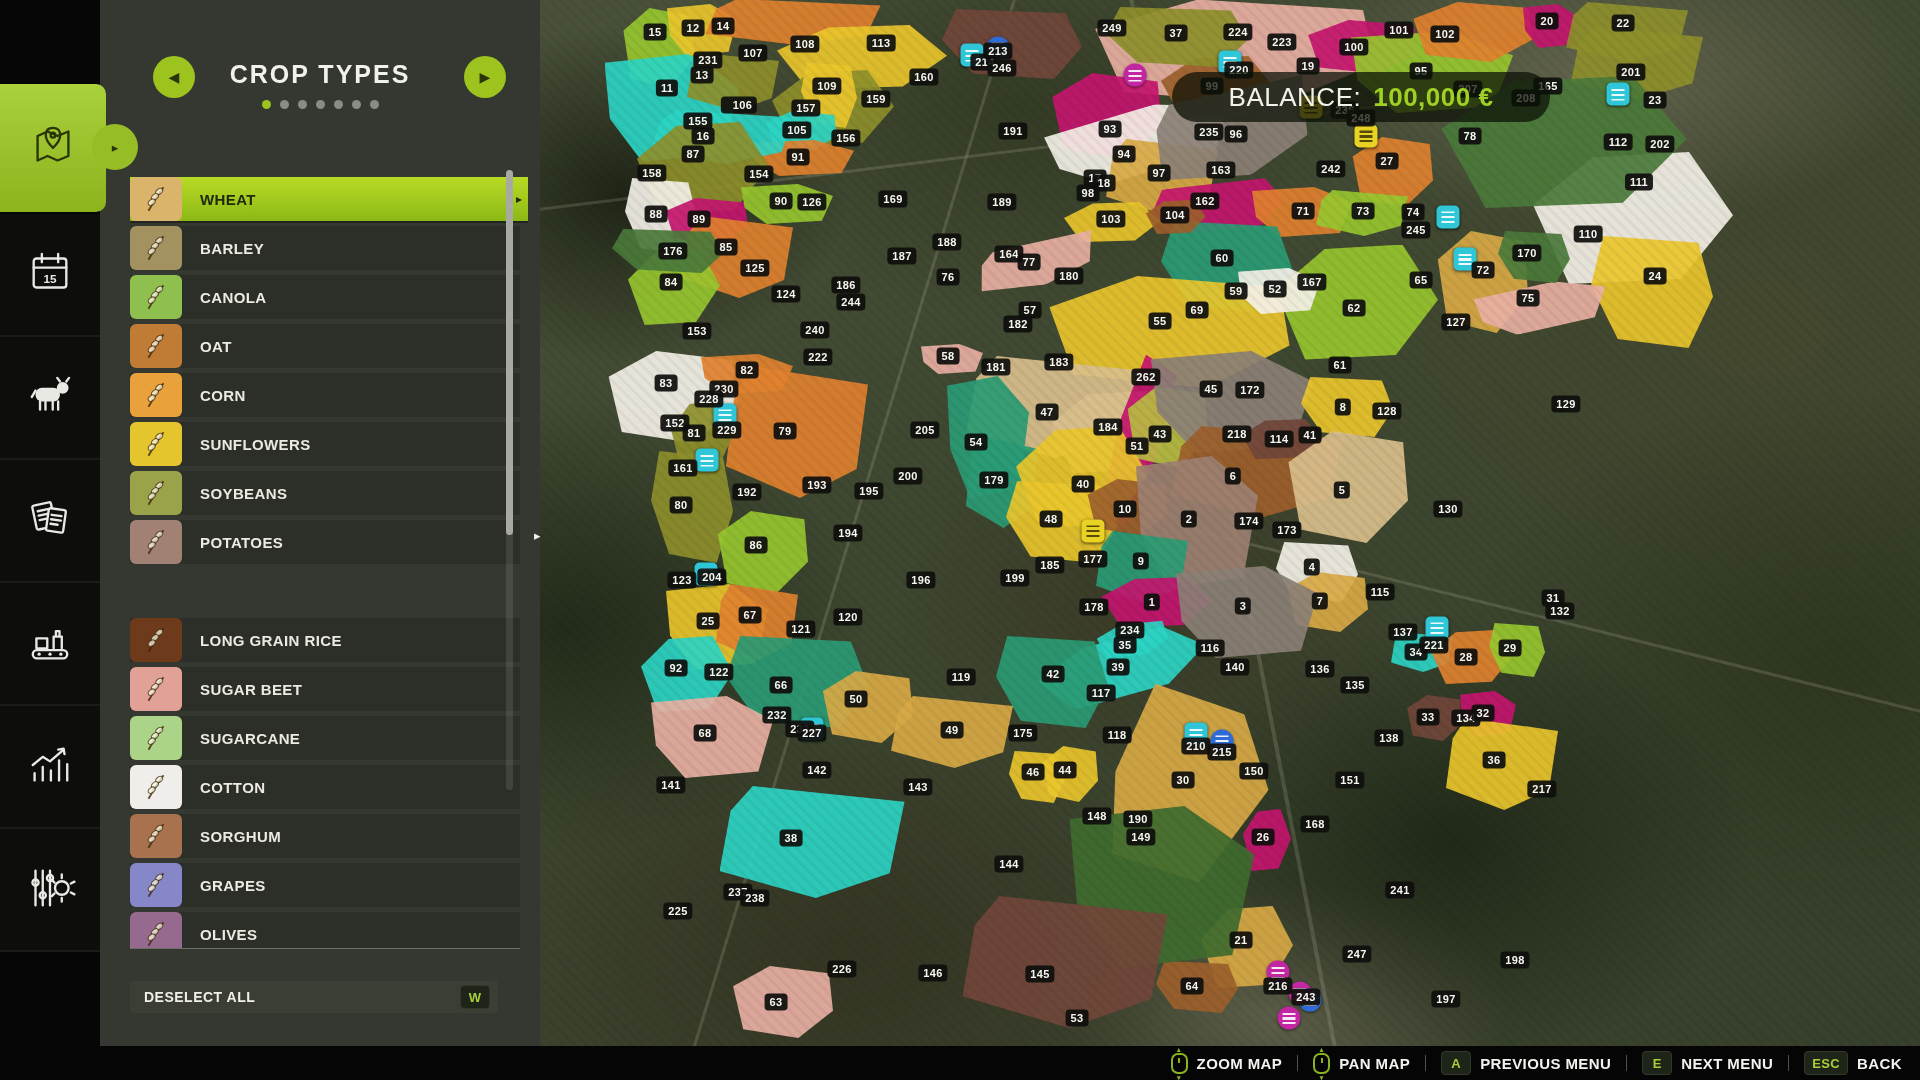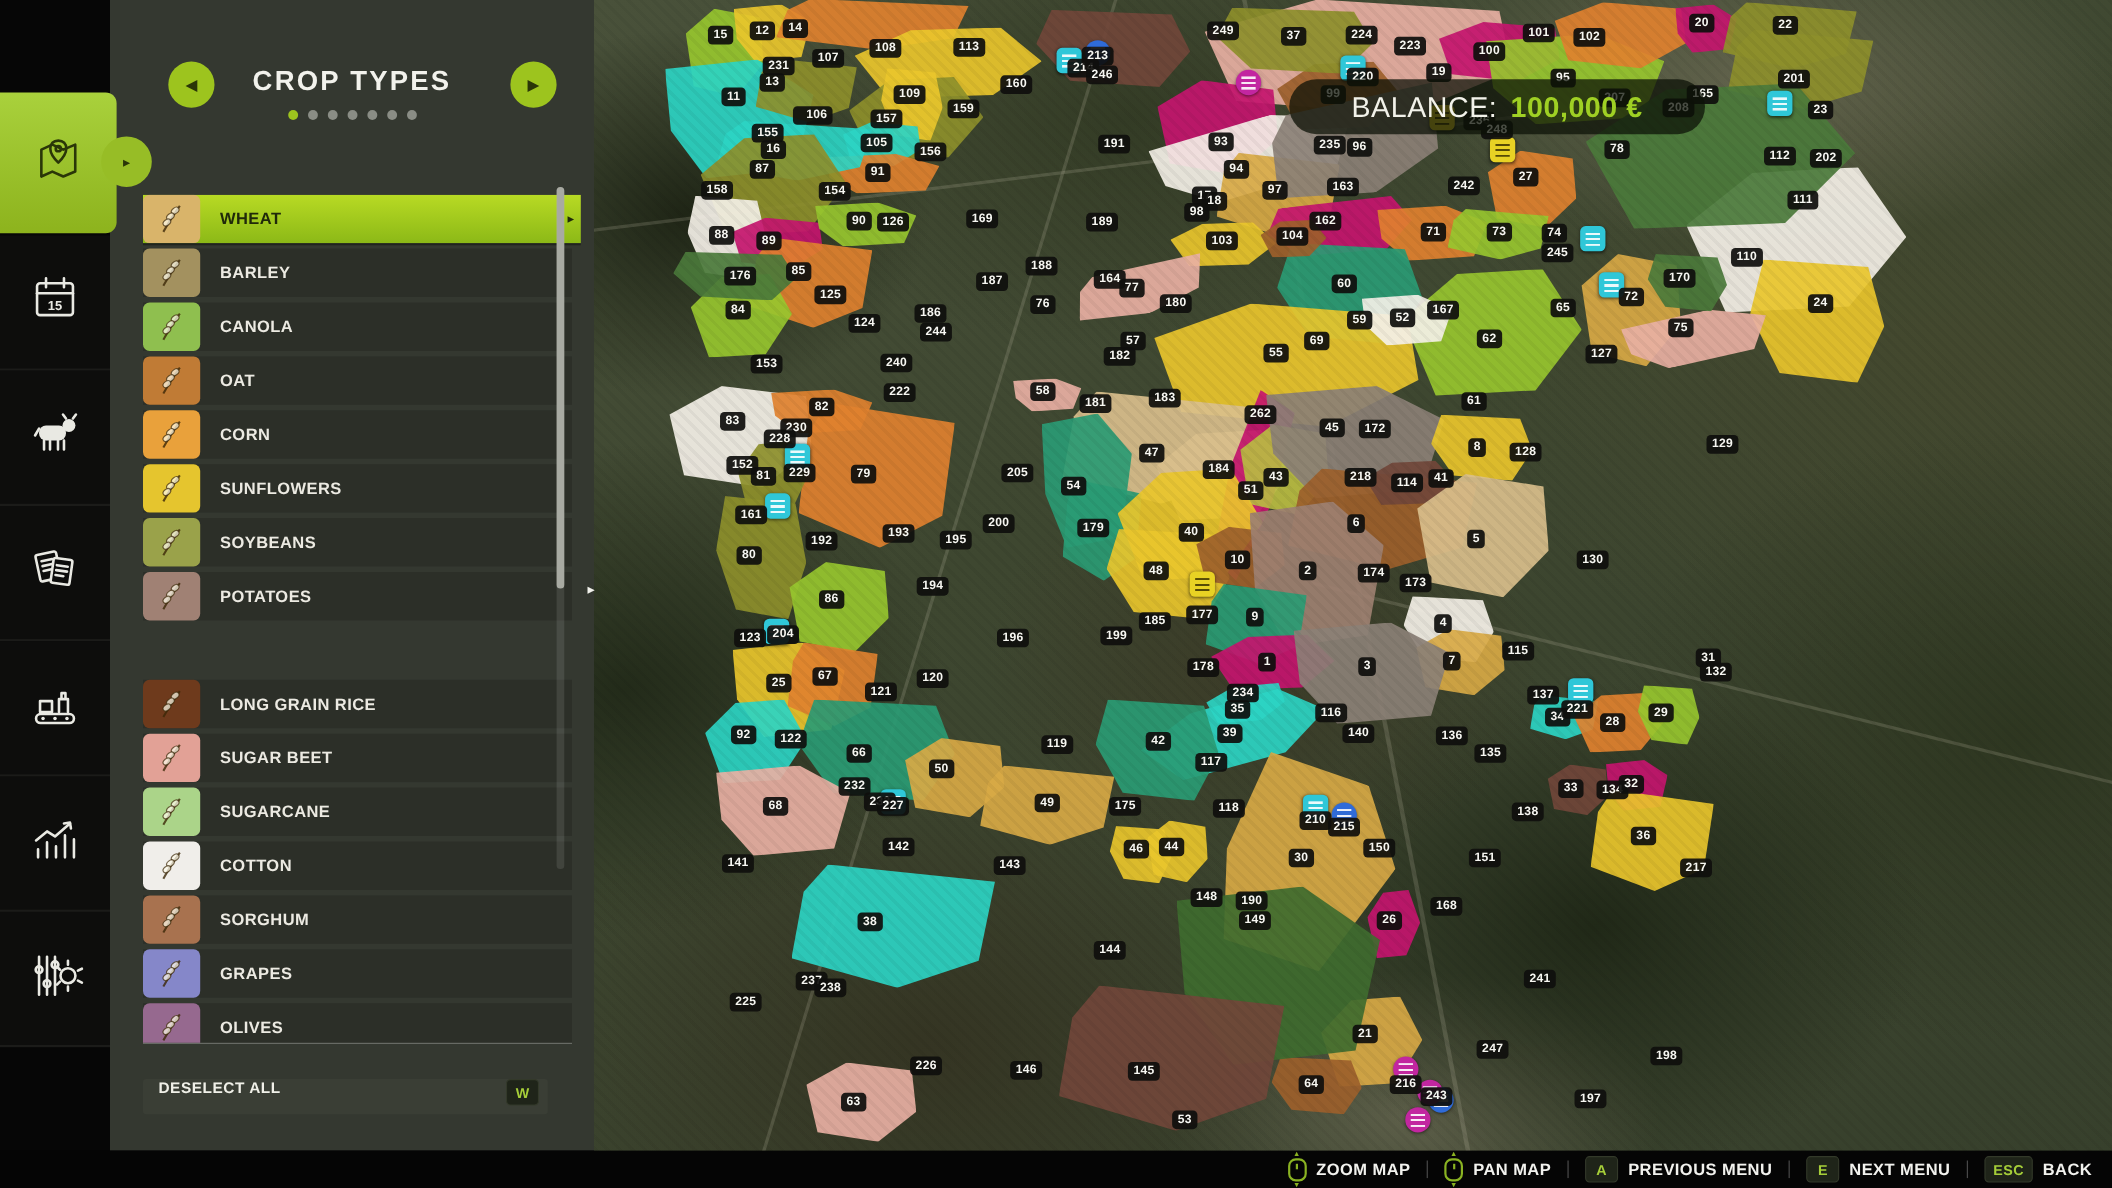--- a/index.html
+++ b/index.html
@@ -79,21 +79,21 @@
     align-items:center;justify-content:center;}
   .crop-label{margin-left:18px;color:#eceae2;font-size:15px;font-weight:700;letter-spacing:.4px;}
   .crop-row.selected{width:398px;background:linear-gradient(180deg,#b8da24,#8cb917);
     box-shadow:0 2px 0 rgba(0,0,0,.35);}
   .crop-row.selected .crop-label{color:#20290a;}
   .sel-arrow{position:absolute;right:6px;color:#20290a;font-size:12px;}
 
   #list-sep{position:absolute;left:30px;top:948px;width:390px;height:1px;
     background:rgba(255,255,255,.28);}
   #deselect{position:absolute;left:30px;top:981px;width:368px;height:32px;background:#3a3e35;
-    border-radius:3px;display:flex;align-items:flex-start;cursor:pointer;}
+    border-radius:3px;display:flex;align-items:center;cursor:pointer;}
   #deselect .dlabel{margin-left:14px;color:#f0f0e8;font-size:14px;font-weight:700;letter-spacing:.5px;}
   #deselect .kbd{position:absolute;right:8px;}
 
   #scroll-track{position:absolute;left:406px;top:170px;width:7px;height:620px;
     background:rgba(255,255,255,.10);border-radius:4px;}
   #scroll-thumb{position:absolute;left:406px;top:170px;width:7px;height:365px;
     background:#a8aaa2;border-radius:4px;cursor:pointer;}
 
   
   #bottombar{position:absolute;left:0;bottom:0;width:1920px;height:34px;background:#050505;

